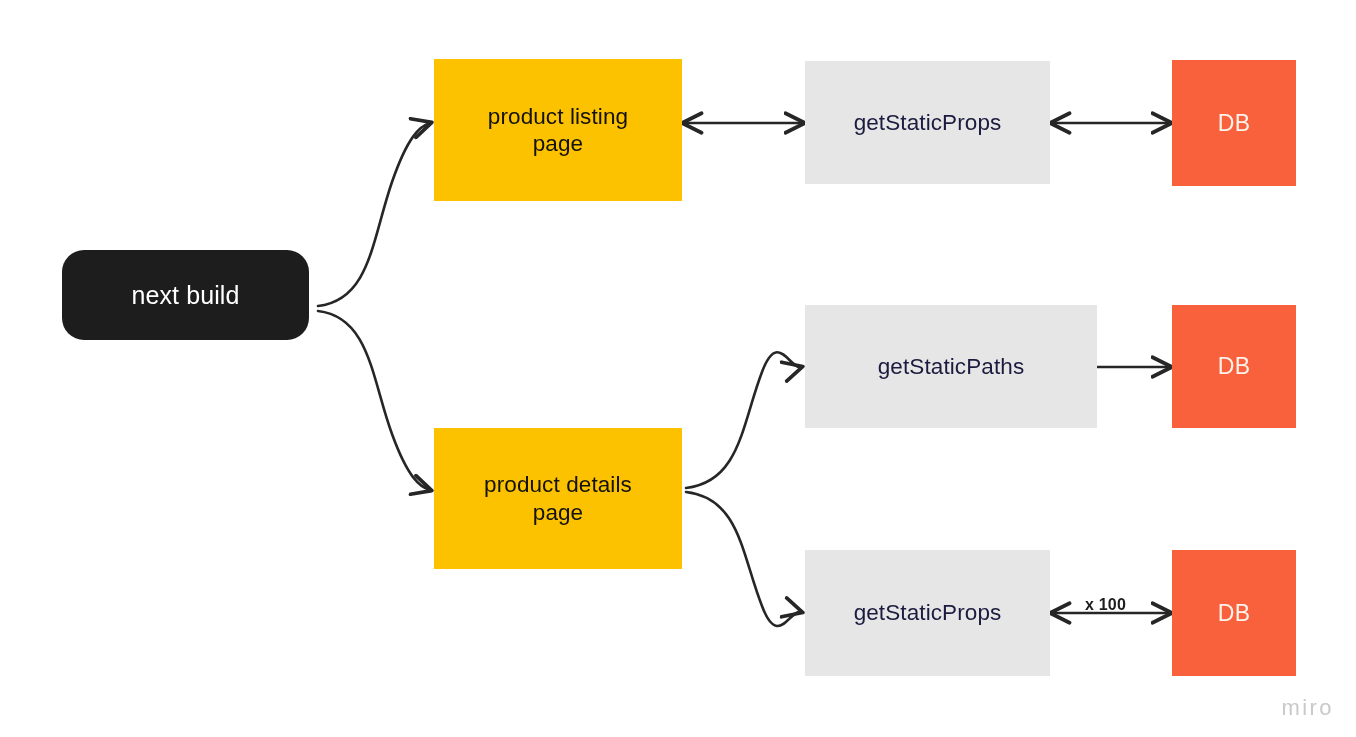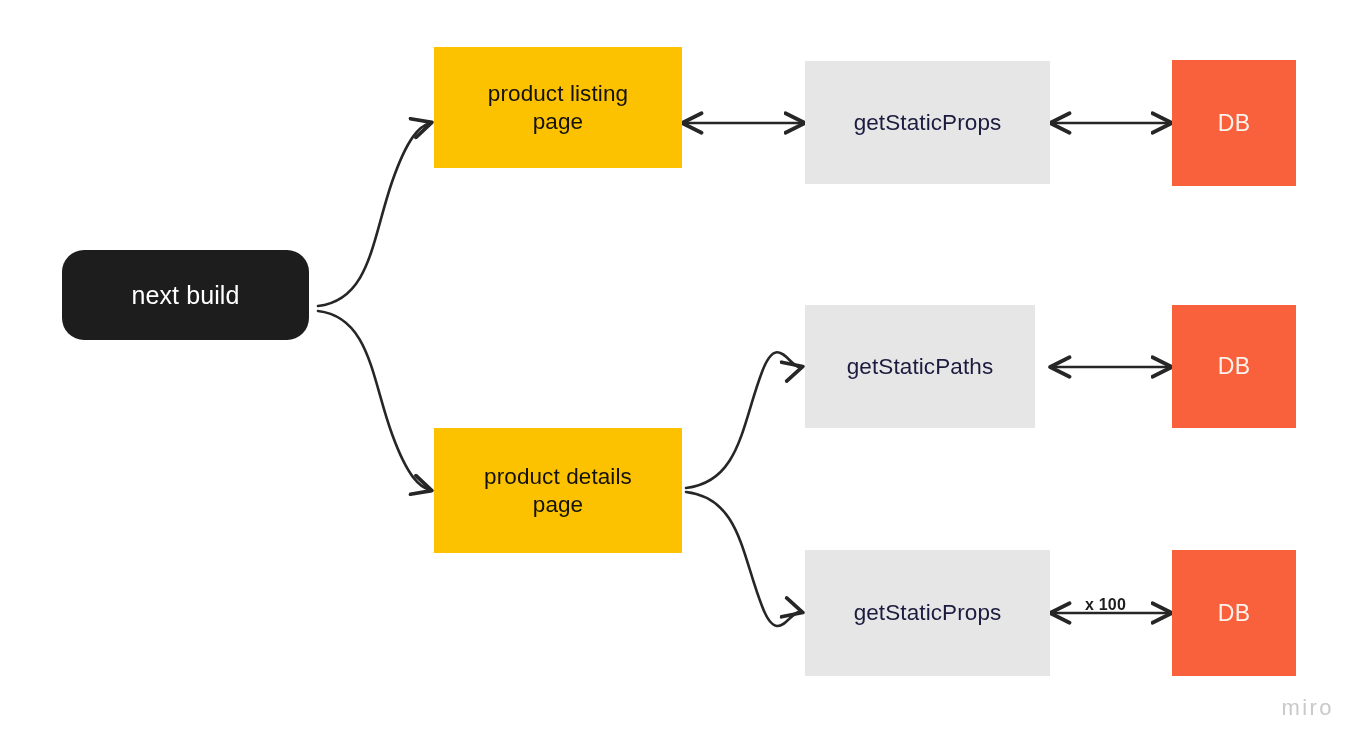--- a/index.html
+++ b/index.html
@@ -109,35 +109,35 @@
         <path d="M 686 492 C 740 498 742 556 762 606 C 778 649 790 609 801 612" marker-end="url(#arrow-end)"></path>
         <line x1="1052" y1="367" x2="1170" y2="367" marker-end="url(#arrow-end)" marker-start="url(#arrow-start)"></line>
         <line x1="1052" y1="613" x2="1170" y2="613" marker-end="url(#arrow-end)" marker-start="url(#arrow-start)"></line>
       </g>
   </svg>
 
   <div class="node node-start" style="left: 62px; top: 250px; width: 247px; height: 90px;">
     <span class="node-label">next build</span>
   </div>
 
-  <div class="node node-page" style="left: 434px; top: 47px; width: 248px; height: 121px;">
+  <div class="node node-page" style="left: 434px; top: 59px; width: 248px; height: 142px;">
     <span class="node-label">product listing
 page</span>
   </div>
 
-  <div class="node node-page" style="left: 434px; top: 428px; width: 248px; height: 125px;">
+  <div class="node node-page" style="left: 434px; top: 428px; width: 248px; height: 141px;">
     <span class="node-label">product details
 page</span>
   </div>
 
   <div class="node node-fn" style="left: 805px; top: 61px; width: 245px; height: 123px;">
     <span class="node-label">getStaticProps</span>
   </div>
 
-  <div class="node node-fn" style="left: 805px; top: 305px; width: 230px; height: 123px;">
+  <div class="node node-fn" style="left: 805px; top: 305px; width: 292px; height: 123px;">
     <span class="node-label">getStaticPaths</span>
   </div>
 
   <div class="node node-fn" style="left: 805px; top: 550px; width: 245px; height: 126px;">
     <span class="node-label">getStaticProps</span>
   </div>
 
   <div class="node node-db" style="left: 1172px; top: 60px; width: 124px; height: 126px;">
     <span class="node-label">DB</span>
   </div>

